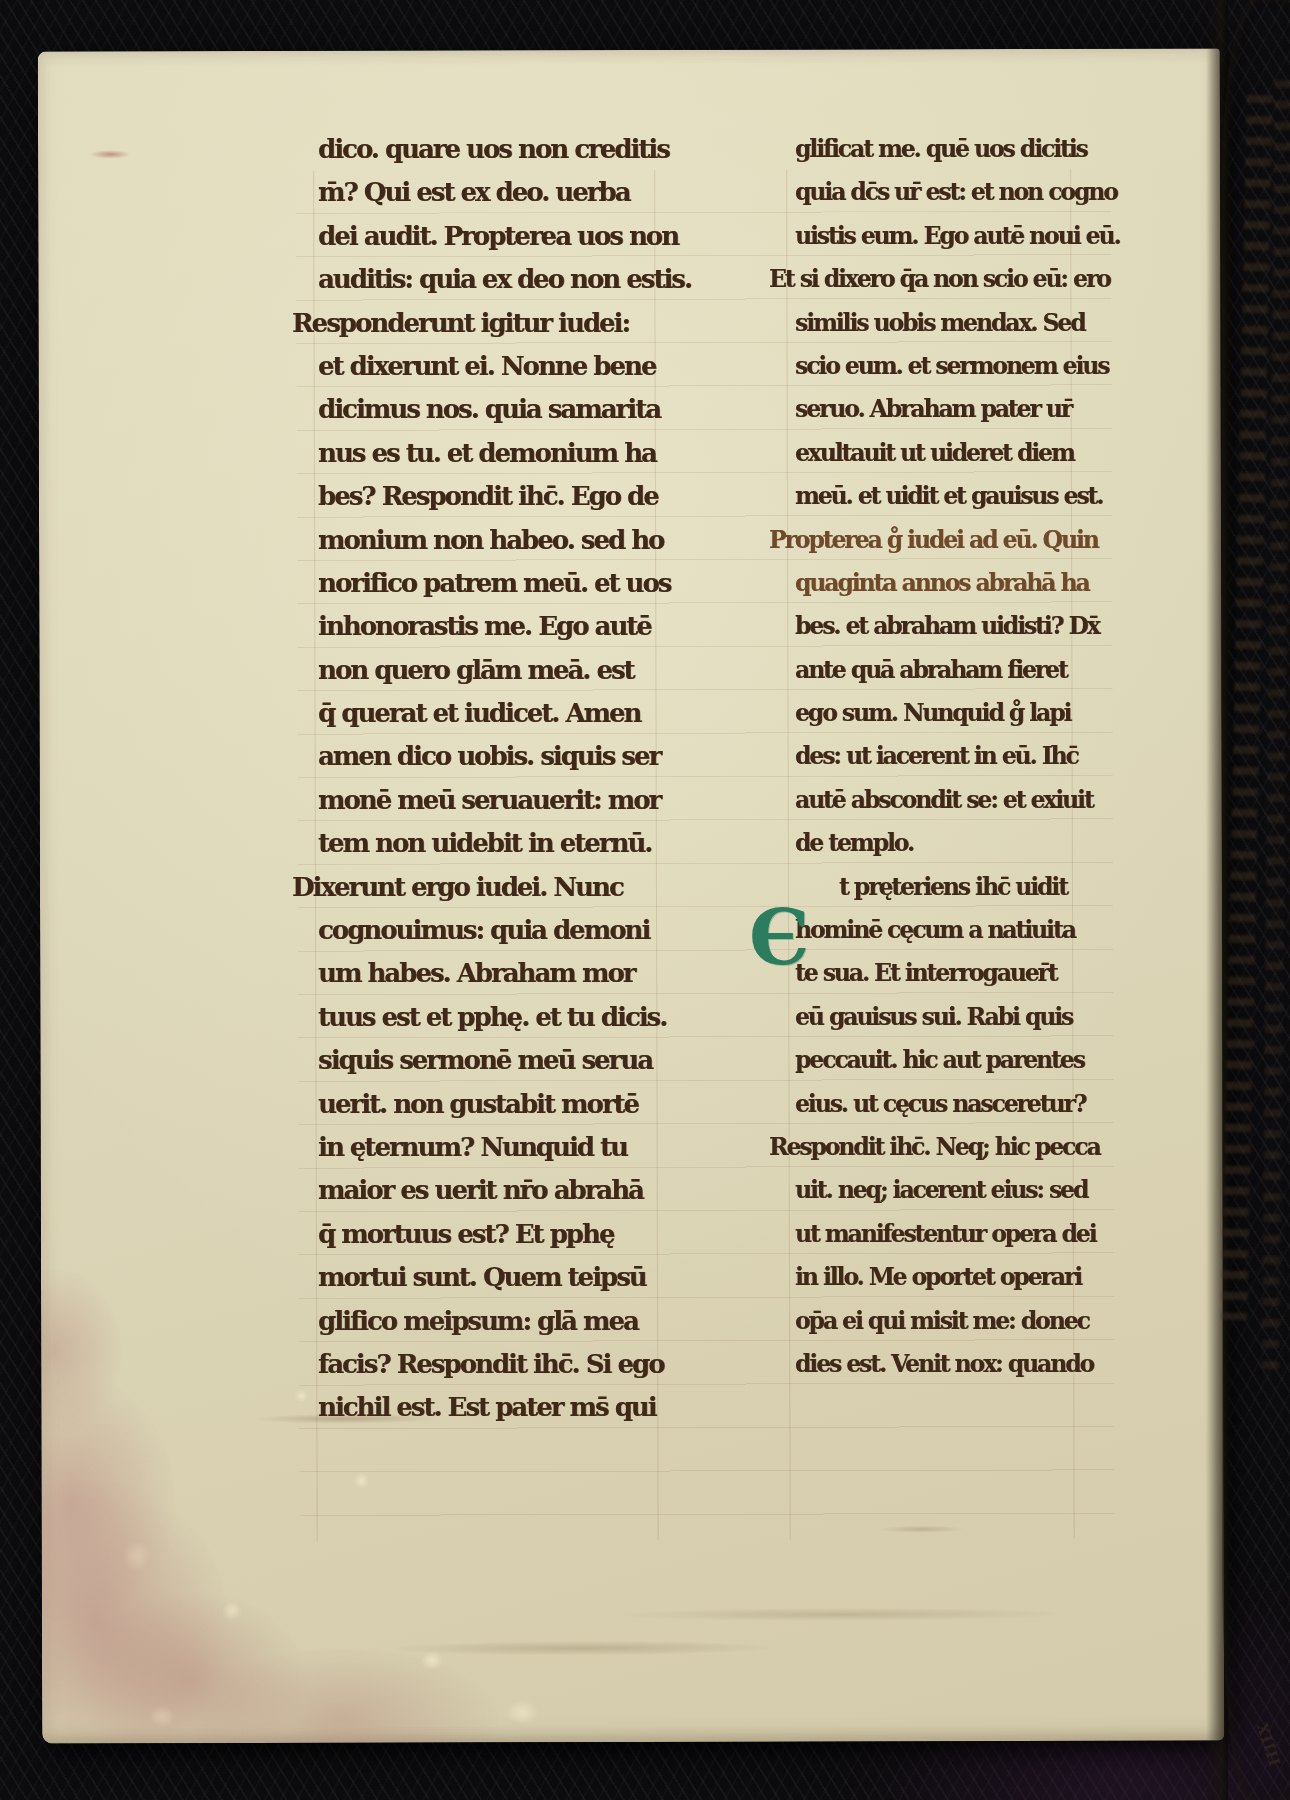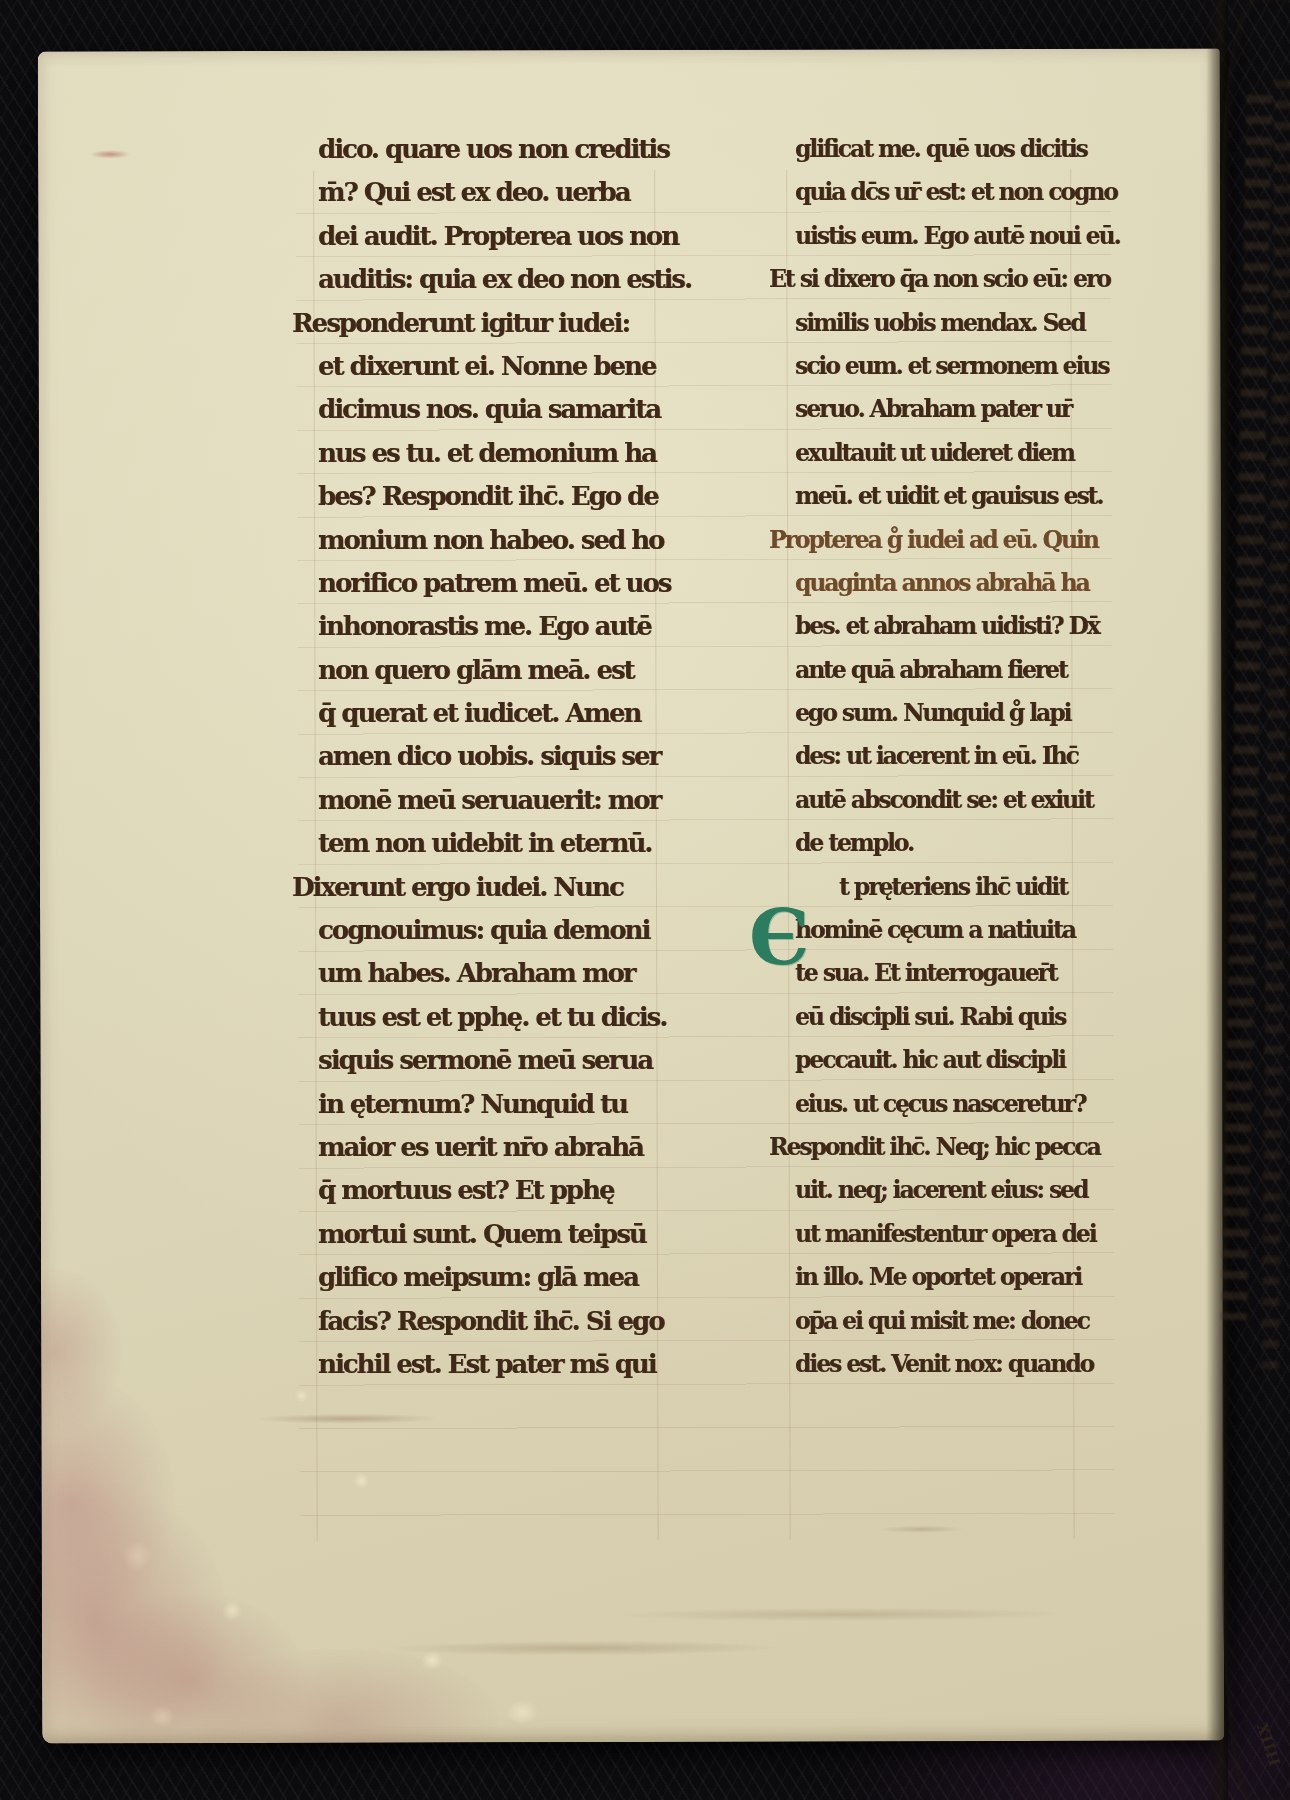--- a/index.html
+++ b/index.html
@@ -116,20 +116,21 @@
       <div class="ms-line normal">non quero glām meā. est</div>
       <div class="ms-line normal">q̄ querat et iudicet. Amen</div>
       <div class="ms-line normal">amen dico uobis. siquis ser</div>
       <div class="ms-line normal">monē meū seruauerit: mor</div>
       <div class="ms-line normal">tem non uidebit in eternū.</div>
       <div class="ms-line outdent">Dixerunt ergo iudei. Nunc</div>
       <div class="ms-line normal">cognouimus: quia demoni</div>
       <div class="ms-line normal">um habes. Abraham mor</div>
       <div class="ms-line normal">tuus est et pphę. et tu dicis.</div>
       <div class="ms-line normal">siquis sermonē meū serua</div>
+      <div class="ms-line normal">uerit. non gustabit mortē</div>
       <div class="ms-line normal">in ęternum? Nunquid tu</div>
       <div class="ms-line normal">maior es uerit nr̄o abrahā</div>
       <div class="ms-line normal">q̄ mortuus est? Et pphę</div>
       <div class="ms-line normal">mortui sunt. Quem teipsū</div>
       <div class="ms-line normal">glifico meipsum: glā mea</div>
       <div class="ms-line normal">facis? Respondit ihc̄. Si ego</div>
       <div class="ms-line normal">nichil est. Est pater ms̄ qui</div>
     </div>
 
   <div class="col col-right">
@@ -147,22 +148,22 @@
       <div class="ms-line faded">quaginta annos abrahā ha</div>
       <div class="ms-line normal">bes. et abraham uidisti? Dx̄</div>
       <div class="ms-line normal">ante quā abraham fieret</div>
       <div class="ms-line normal">ego sum. Nunquid g̊ lapi</div>
       <div class="ms-line normal">des: ut iacerent in eū. Ihc̄</div>
       <div class="ms-line normal">autē abscondit se: et exiuit</div>
       <div class="ms-line normal">de templo.</div>
       <div class="ms-line after-initial">t pręteriens ihc̄ uidit</div>
       <div class="ms-line normal">hominē cęcum a natiuita</div>
       <div class="ms-line normal">te sua. Et interrogauer̄t</div>
-      <div class="ms-line normal">eū discipli sui. Rabi quis</div>
-      <div class="ms-line normal">peccauit. hic aut discipli</div>
+      <div class="ms-line normal">eū gauisus sui. Rabi quis</div>
+      <div class="ms-line normal">peccauit. hic aut parentes</div>
       <div class="ms-line normal">eius. ut cęcus nasceretur?</div>
       <div class="ms-line outdent">Respondit ihc̄. Neq; hic pecca</div>
       <div class="ms-line normal">uit. neq; iacerent eius: sed</div>
       <div class="ms-line normal">ut manifestentur opera dei</div>
       <div class="ms-line normal">in illo. Me oportet operari</div>
       <div class="ms-line normal">op̄a ei qui misit me: donec</div>
       <div class="ms-line normal">dies est. Venit nox: quando</div>
     </div>
 
   <div class="gutter"></div>

